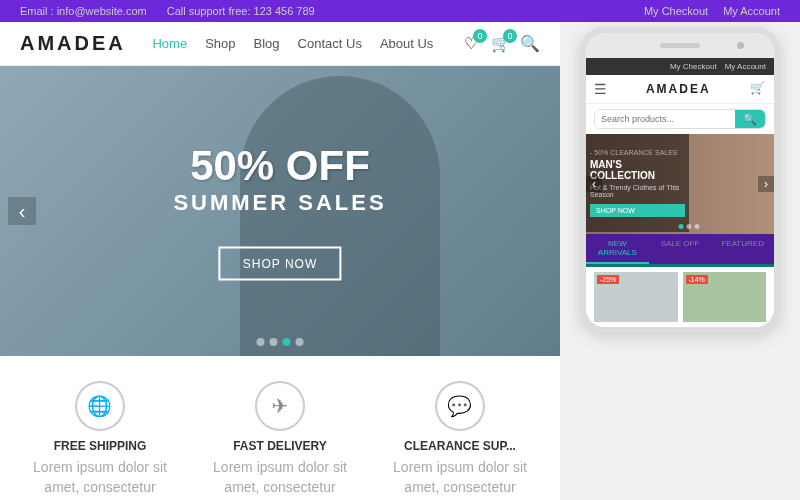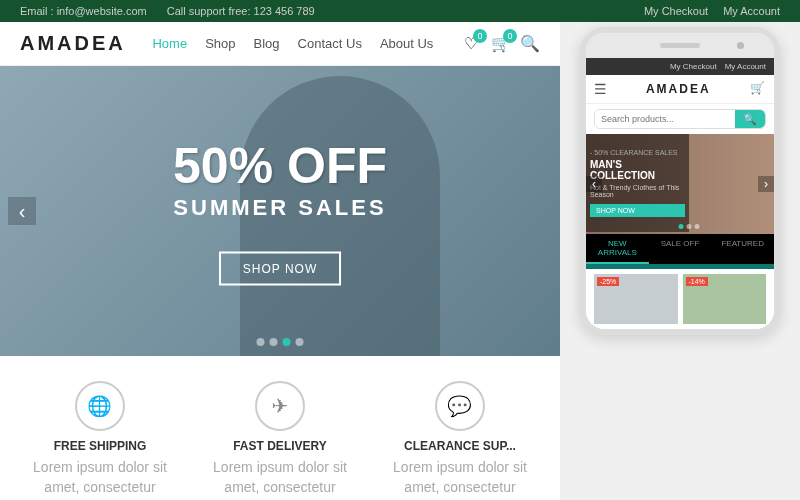--- a/index.html
+++ b/index.html
@@ -1,20 +1,20 @@
 <!DOCTYPE html>
 <html><head>
   <meta charset="utf-8">
   <style>
     * { margin: 0; padding: 0; box-sizing: border-box; }
     body { font-family: Arial, sans-serif; width: 800px; height: 500px; overflow: hidden; background: #f5f5f5; }
 
     
     .top-bar {
-      background: #14532d;
+      background: #6d28d9;
       color: #ccc;
       font-size: 11px;
       padding: 5px 20px;
       display: flex;
       justify-content: space-between;
       align-items: center;
     }
     .top-bar-left { display: flex; gap: 20px; }
     .top-bar-right { display: flex; gap: 15px; align-items: center; }
     .top-bar-right span { cursor: pointer; }
@@ -84,21 +84,21 @@
     }
     .hero-text {
       position: absolute;
       top: 50%;
       left: 50%;
       transform: translate(-50%, -50%);
       text-align: center;
       color: #fff;
     }
     .hero-text .off {
-      font-size: 50px;
+      font-size: 42px;
       font-weight: bold;
       text-shadow: 1px 1px 3px rgba(0,0,0,0.3);
     }
     .hero-text .summer {
       font-size: 22px;
       font-weight: bold;
       letter-spacing: 3px;
       margin-bottom: 31px;
     }
     .shop-now-btn {
@@ -344,22 +344,22 @@
     }
     .ph-dot {
       width: 5px; height: 5px;
       border-radius: 50%;
       background: rgba(255,255,255,0.5);
     }
     .ph-dot.active { background: #2bc5b0; }
     
     .ph-tabs {
       display: flex;
-      border-bottom: 5px solid #0f766e;
-      background: #000000;
+      border-bottom: 3px solid #0f766e;
+      background: #4c1d95;
     }
     .ph-tab {
       flex: 1;
       text-align: center;
       font-size: 8px;
       padding: 5px 2px;
       color: #888;
       cursor: pointer;
     }
     .ph-tab.active {

